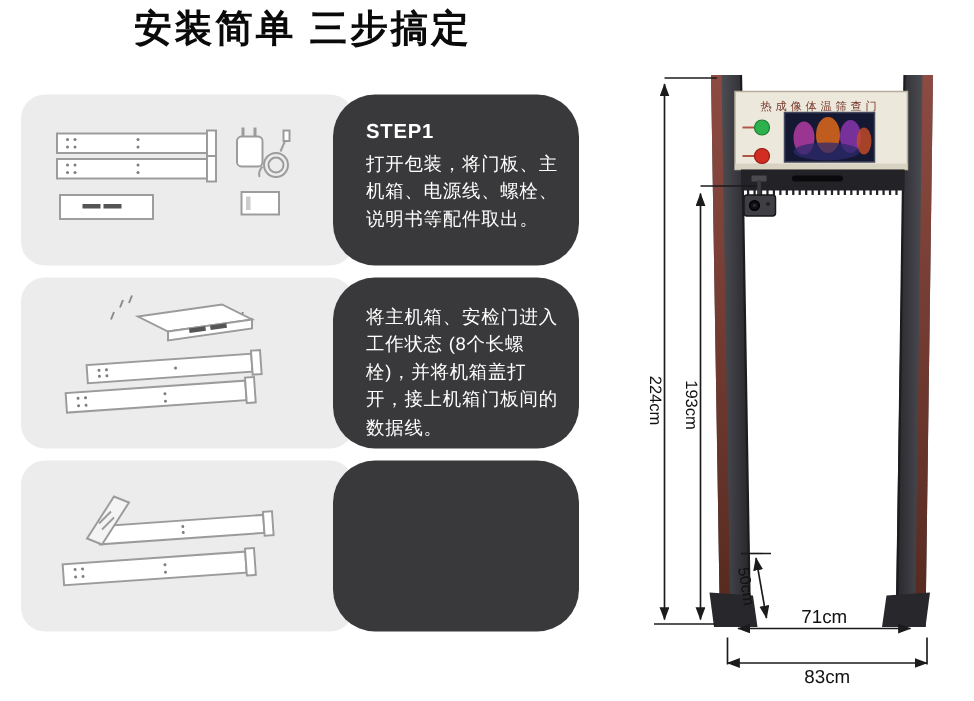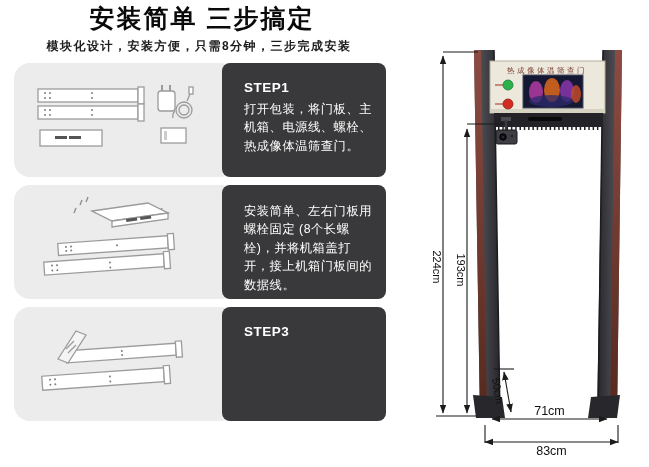--- a/index.html
+++ b/index.html
@@ -6,35 +6,34 @@
   #canvas{position:relative;width:649px;height:467px;background:#fff;overflow:hidden;
           font-family:"Liberation Sans",sans-serif;color:#111;}
   .page-title{position:absolute;left:14px;top:2px;width:376px;text-align:center;
           font-size:25px;font-weight:bold;letter-spacing:2px;color:#0a0a0a;margin:0;}
   .page-subtitle{position:absolute;left:8px;top:38px;width:382px;text-align:center;
           font-size:12px;font-weight:bold;letter-spacing:1.5px;color:#1c1c1c;}
   .card{position:absolute;left:14px;width:372px;height:114px;}
   .card-light{position:absolute;left:0;top:0;width:222px;height:114px;
           background:#ececec;border-radius:16px;}
   .card-dark{position:absolute;left:208px;top:0;width:164px;height:114px;
-          background:#39393b;border-radius:8px;color:#fff;box-sizing:border-box;
+          background:#39393b;border-radius:28px;color:#fff;box-sizing:border-box;
           padding:17px 10px 0 22px;}
   .step-label{font-weight:bold;font-size:13.5px;letter-spacing:.5px;margin-bottom:5px;}
   .step-text{font-size:12.3px;line-height:1.5;letter-spacing:.5px;}
   .illus{position:absolute;left:8px;top:4px;}
   #door-diagram{position:absolute;left:424px;top:24px;}
   svg text{font-family:"Liberation Sans",sans-serif;}
 </style>
 </head>
 <body>
 
 <div id="canvas">
 
   <h1 class="page-title">安装简单 三步搞定</h1>
-  <div class="page-subtitle">模块化设计，安装方便，只需8分钟，三步完成安装</div>
 
   <div class="card" style="top:63px">
     <div class="card-light">
       <svg class="illus" width="196" height="106" viewBox="0 0 196 106" fill="none" stroke="#9b9b9b" stroke-width="1.3">
         <rect x="16" y="22" width="100" height="13" fill="#fff"></rect>
         <rect x="116" y="20" width="6" height="17" fill="#fff"></rect>
         <rect x="16" y="39" width="100" height="13" fill="#fff"></rect>
         <rect x="116" y="37" width="6" height="17" fill="#fff"></rect>
         <g fill="#7e7e7e" stroke="none">
           <circle cx="23" cy="26" r="1"></circle>
@@ -66,21 +65,21 @@
           <line x1="168" y1="27" x2="165" y2="34"></line>
         </g>
         <g>
           <rect x="139" y="61" width="25" height="15" fill="#fff"></rect>
           <rect x="142" y="64" width="3" height="9" fill="#ccc" stroke="none"></rect>
         </g>
       </svg>
     </div>
     <div class="card-dark">
       <div class="step-label">STEP1</div>
-      <div class="step-text">打开包装，将门板、主机箱、电源线、螺栓、热成像体温筛查门。</div>
+      <div class="step-text">打开包装，将门板、主机箱、电源线、螺栓、说明书等配件取出。</div>
     </div>
   </div>
 
   <div class="card" style="top:185px">
     <div class="card-light">
       <svg class="illus" width="196" height="106" viewBox="0 0 196 106" fill="none" stroke="#9b9b9b" stroke-width="1.3">
         <g stroke="#8a8a8a">
           <line x1="58" y1="16" x2="60" y2="11"></line>
             <line x1="64" y1="13" x2="66" y2="8"></line>
           <line x1="52" y1="24" x2="54" y2="19"></line>
@@ -115,21 +114,21 @@
               <circle cx="30" cy="77" r="1"></circle>
             <circle cx="35" cy="72" r="1"></circle>
               <circle cx="35" cy="77" r="1"></circle>
             <circle cx="88" cy="73" r="1"></circle>
               <circle cx="88" cy="78" r="1"></circle>
           </g>
         </g>
       </svg>
     </div>
     <div class="card-dark">
-      <div class="step-text">安装简单、左右门板用螺栓固定 (8个长螺栓)，并将机箱盖打开，接上机箱门板间的数据线。</div>
+      <div class="step-text">将主机箱、安检门进入工作状态 (8个长螺栓)，并将机箱盖打开，接上机箱门板间的数据线。</div>
     </div>
   </div>
 
   <div class="card" style="top:307px">
     <div class="card-light">
       <svg class="illus" width="196" height="106" viewBox="0 0 196 106" fill="none" stroke="#9b9b9b" stroke-width="1.3">
         <g transform="rotate(-4 100 42)">
           <rect x="44" y="36" width="110" height="12" fill="#fff"></rect>
           <rect x="154" y="34" width="6" height="16" fill="#fff"></rect>
           <g fill="#7e7e7e" stroke="none">
@@ -150,21 +149,20 @@
               <circle cx="28" cy="69" r="1"></circle>
             <circle cx="33" cy="64" r="1"></circle>
               <circle cx="33" cy="69" r="1"></circle>
             <circle cx="88" cy="65" r="1"></circle>
               <circle cx="88" cy="70" r="1"></circle>
           </g>
         </g>
       </svg>
     </div>
     <div class="card-dark">
-      <div class="step-label">STEP3</div>
     </div>
   </div>
 
   <svg id="door-diagram" width="226" height="440" viewBox="0 0 226 440">
     <defs>
       <marker id="arr" markerWidth="9" markerHeight="7" refX="7.5" refY="3" orient="auto-start-reverse">
         <path d="M0,0 L8,3 L0,6 Z" fill="#1b1b1b"></path>
       </marker>
       <linearGradient id="gpL" x1="0" y1="0" x2="1" y2="0">
         <stop offset="0" stop-color="#5a5a62"></stop>

